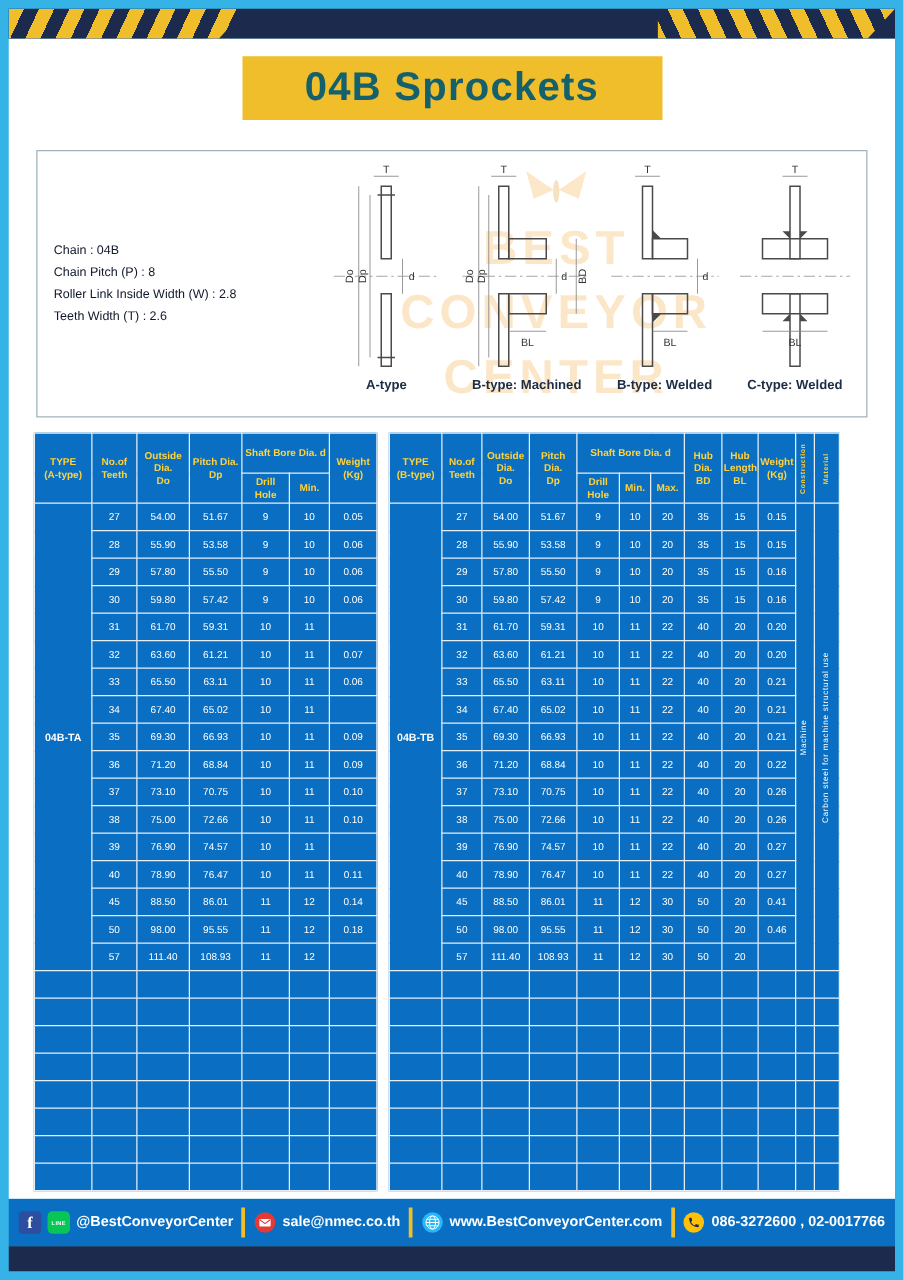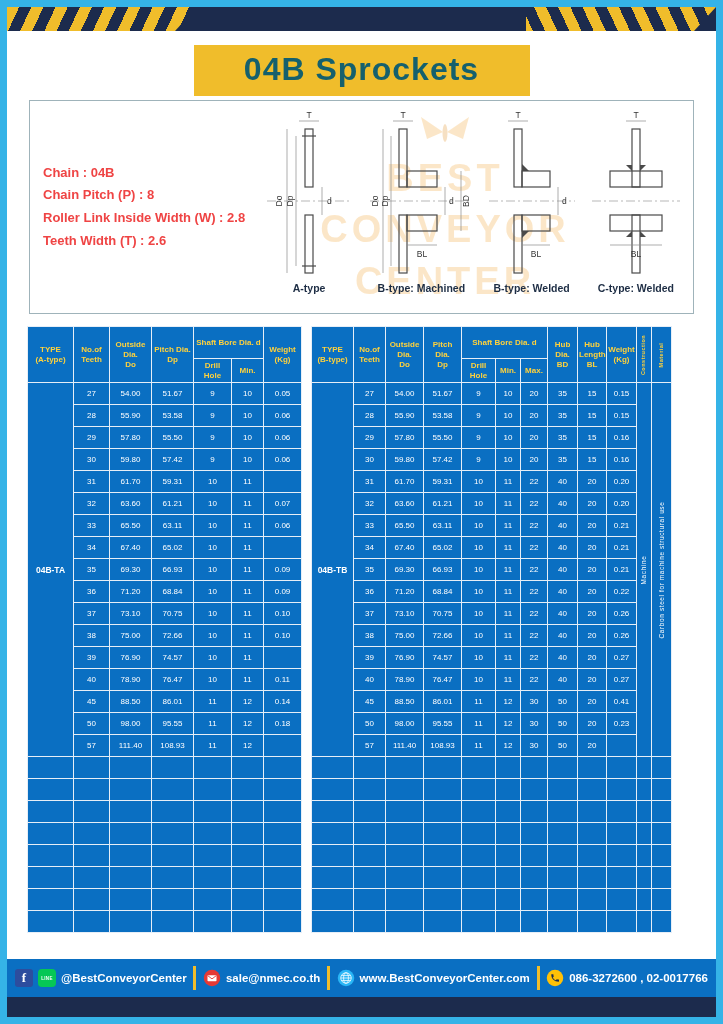--- a/index.html
+++ b/index.html
@@ -5,26 +5,26 @@
   *{margin:0;padding:0;box-sizing:border-box}
   html,body{width:723px;height:1024px;overflow:hidden;font-family:"Liberation Sans",sans-serif}
   .frame{width:723px;height:1024px;background:#35b3e7;padding:7px;display:flex;flex-direction:column}
   
   .top-band{height:24px;background:#1c2b4d;position:relative;overflow:hidden;flex:none}
   .hz{position:absolute;top:0;bottom:0;width:190px;background:repeating-linear-gradient(115deg,#f0bd2b 0 11px,#1c2b4d 11px 22px)}
   .hz-left{left:0;clip-path:polygon(0 0,100% 0,calc(100% - 22px) 100%,0 100%)}
   .hz-right{right:0;clip-path:polygon(0 0,100% 0,100% 100%,22px 100%);transform:scaleX(-1)}
   .content{flex:1;background:#fff;overflow:hidden;position:relative}
   
-  .banner{width:336px;margin:14px auto 4px;background:#f0bd2b;padding:6px 0 8px;text-align:center}
+  .banner{width:336px;margin:14px auto 24px;background:#f0bd2b;padding:6px 0 8px;text-align:center}
   .banner h1{font-size:32px;color:#15606d;font-weight:bold;letter-spacing:1px}
   
   .info-box{margin:0 22px;border:1px solid #9fb3ba;height:214px;display:flex;position:relative;background:#fff}
   .specs{width:222px;padding-left:13px;align-self:center;position:relative;z-index:2}
-  .spec-line{color:#ef4444;font-weight:bold;font-size:13px;line-height:1.75;white-space:nowrap}
+  .spec-line{color:#0f172a;font-weight:normal;font-size:10px;line-height:1.75;white-space:nowrap}
   .watermark{position:absolute;left:250px;top:14px;width:330px;text-align:center;opacity:.28;z-index:0;pointer-events:none;color:#f3a93c;font-weight:bold;letter-spacing:4px}
   .wm-line{font-size:38px;line-height:1.35}
   .diagrams{flex:1;display:flex;align-items:stretch;justify-content:space-around;padding:8px 4px 2px;position:relative;z-index:1}
   .diagram{display:flex;flex-direction:column;align-items:center}
   .dcaption{font-size:10.5px;font-weight:bold;color:#1d2d44;padding:3px 0 5px;white-space:nowrap}
   .part{fill:none;stroke:#4a4a4a;stroke-width:1.2}
   .weld{fill:#4a4a4a;stroke:none}
   .dim{stroke:#8a8a8a;stroke-width:.7}
   .cl{stroke:#9a9a9a;stroke-width:.7;stroke-dasharray:9 3 2 3}
   .dt{font-size:8.5px;fill:#333;font-family:"Liberation Sans",sans-serif}
@@ -631,21 +631,21 @@
             </tr>
             <tr>
               <td>50</td>
               <td>98.00</td>
               <td>95.55</td>
               <td>11</td>
               <td>12</td>
               <td>30</td>
               <td>50</td>
               <td>20</td>
-              <td>0.23</td>
+              <td>0.46</td>
             </tr>
             <tr>
               <td>57</td>
               <td>111.40</td>
               <td>108.93</td>
               <td>11</td>
               <td>12</td>
               <td>30</td>
               <td>50</td>
               <td>20</td>

